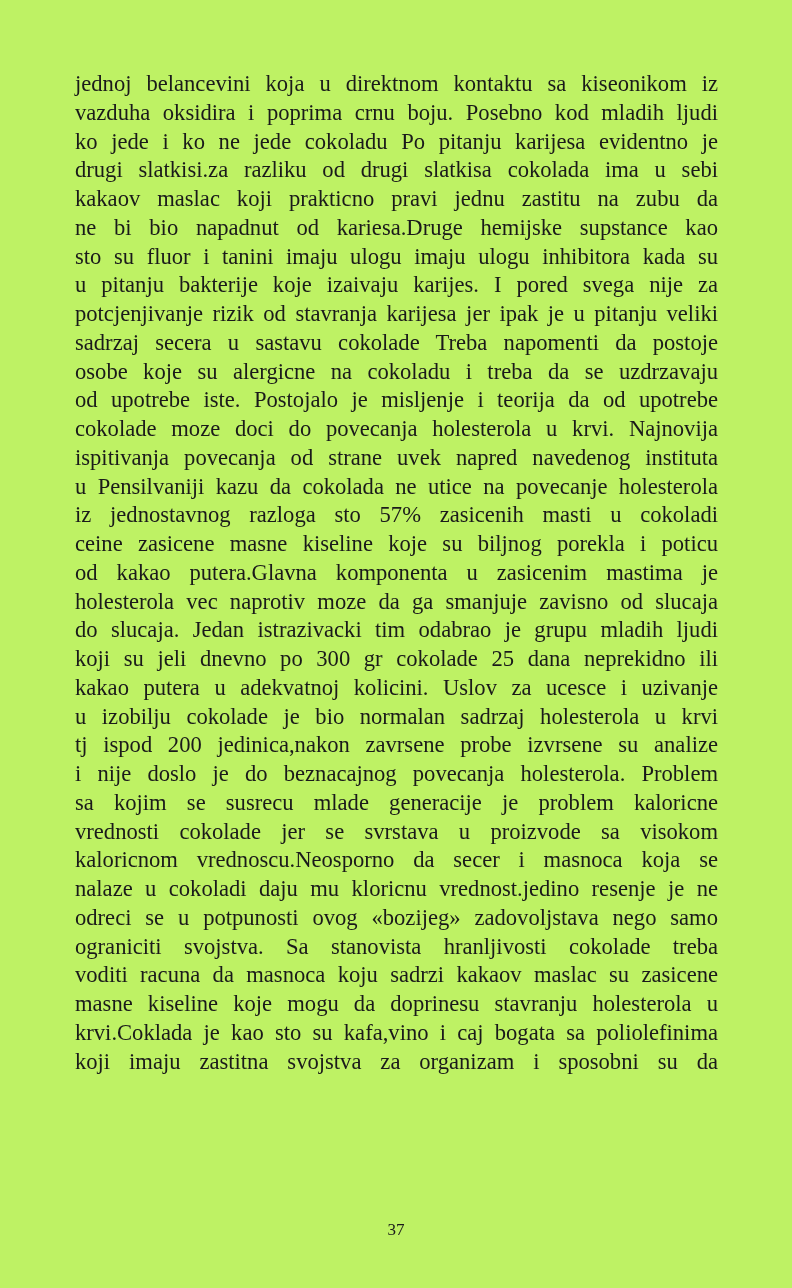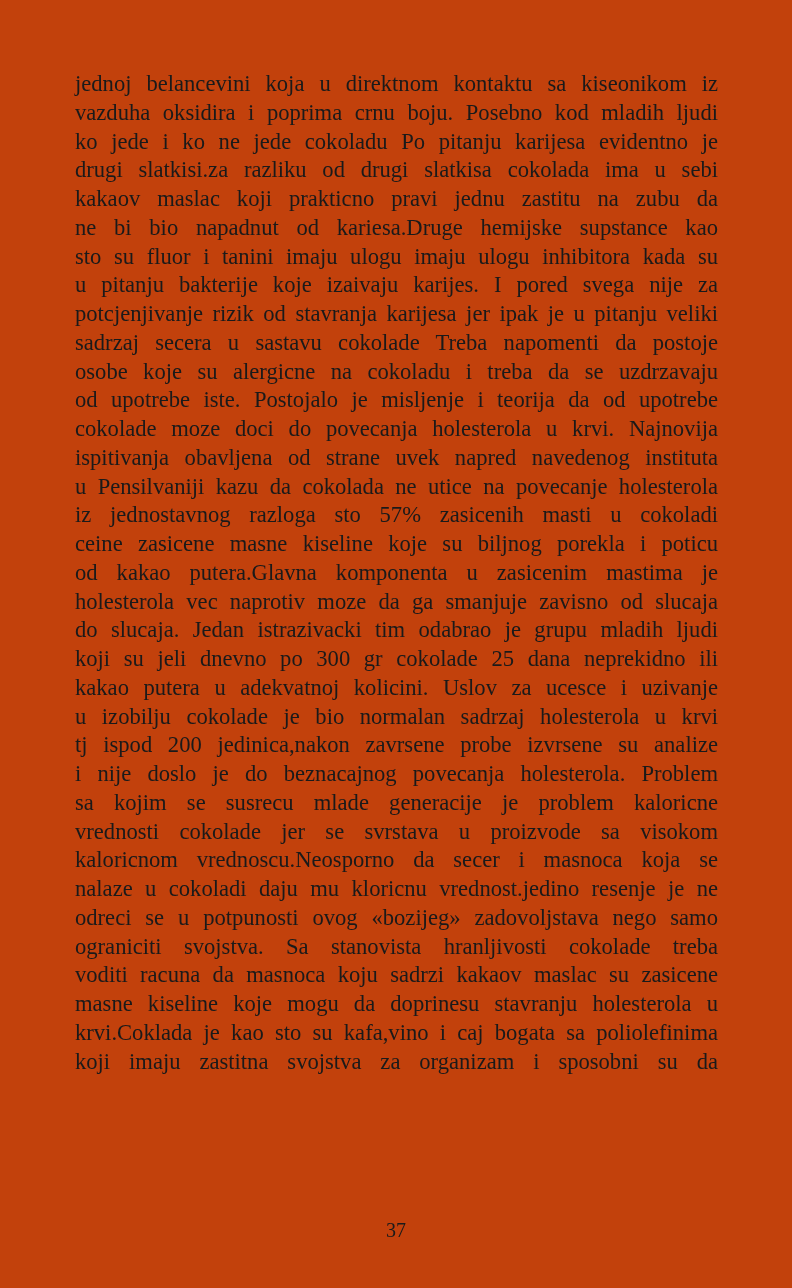--- a/index.html
+++ b/index.html
@@ -12,21 +12,21 @@
       height: 1288px;
       position: relative;
       overflow: hidden;
     }
     .page {
       position: absolute;
       left: 0;
       top: 0;
       width: 792px;
       height: 1288px;
-      background: #c2410c;
+      background: #bef264;
     }
     .body-text {
       position: absolute;
       left: 75px;
       top: 70px;
       width: 643px;
       font-family: "Liberation Serif", "DejaVu Serif", serif;
       font-size: 22.6px;
       color: #1a1a1a;
     }
@@ -46,21 +46,21 @@
       text-align-last: justify;
       white-space: normal;
     }
     .page-number {
       position: absolute;
       left: 0;
       width: 792px;
       top: 1216px;
       text-align: center;
       font-family: "Liberation Serif", "DejaVu Serif", serif;
-      font-size: 20px;
+      font-size: 17px;
       color: #1a1a1a;
       line-height: 28px;
     }
   </style>
 </head>
 <body>
 
 <div class="page">
   <div class="body-text">
     <span class="line"><span class="line-inner">jednoj belancevini koja u direktnom kontaktu sa kiseonikom iz</span></span>
@@ -69,21 +69,21 @@
     <span class="line"><span class="line-inner">drugi slatkisi.za razliku od drugi slatkisa cokolada ima u sebi</span></span>
     <span class="line"><span class="line-inner">kakaov maslac koji prakticno pravi jednu zastitu na zubu da</span></span>
     <span class="line"><span class="line-inner">ne bi bio napadnut od kariesa.Druge hemijske supstance kao</span></span>
     <span class="line"><span class="line-inner">sto su fluor i tanini imaju ulogu imaju ulogu inhibitora kada su</span></span>
     <span class="line"><span class="line-inner">u pitanju bakterije koje izaivaju karijes. I pored svega nije za</span></span>
     <span class="line"><span class="line-inner">potcjenjivanje rizik od stavranja karijesa jer ipak je u pitanju veliki</span></span>
     <span class="line"><span class="line-inner">sadrzaj secera u sastavu cokolade Treba napomenti da postoje</span></span>
     <span class="line"><span class="line-inner">osobe koje su alergicne na cokoladu i treba da se uzdrzavaju</span></span>
     <span class="line"><span class="line-inner">od upotrebe iste. Postojalo je misljenje i teorija da od upotrebe</span></span>
     <span class="line"><span class="line-inner">cokolade moze doci do povecanja holesterola u  krvi. Najnovija</span></span>
-    <span class="line"><span class="line-inner">ispitivanja obavljena od strane uvek napred navedenog instituta</span></span>
+    <span class="line"><span class="line-inner">ispitivanja povecanja od strane uvek napred navedenog instituta</span></span>
     <span class="line"><span class="line-inner">u Pensilvaniji kazu da cokolada ne utice na povecanje holesterola</span></span>
     <span class="line"><span class="line-inner">iz jednostavnog razloga sto 57% zasicenih masti u cokoladi</span></span>
     <span class="line"><span class="line-inner">ceine zasicene masne kiseline koje su biljnog porekla i poticu</span></span>
     <span class="line"><span class="line-inner">od kakao putera.Glavna komponenta u zasicenim mastima je</span></span>
     <span class="line"><span class="line-inner">holesterola vec naprotiv moze da ga smanjuje zavisno od slucaja</span></span>
     <span class="line"><span class="line-inner">do slucaja. Jedan istrazivacki tim odabrao je grupu mladih ljudi</span></span>
     <span class="line"><span class="line-inner">koji su jeli dnevno po 300 gr cokolade 25 dana neprekidno ili</span></span>
     <span class="line"><span class="line-inner">kakao putera u adekvatnoj kolicini. Uslov za ucesce i uzivanje</span></span>
     <span class="line"><span class="line-inner">u izobilju cokolade je bio normalan sadrzaj holesterola u krvi</span></span>
     <span class="line"><span class="line-inner">tj ispod 200 jedinica,nakon zavrsene probe izvrsene su analize</span></span>

